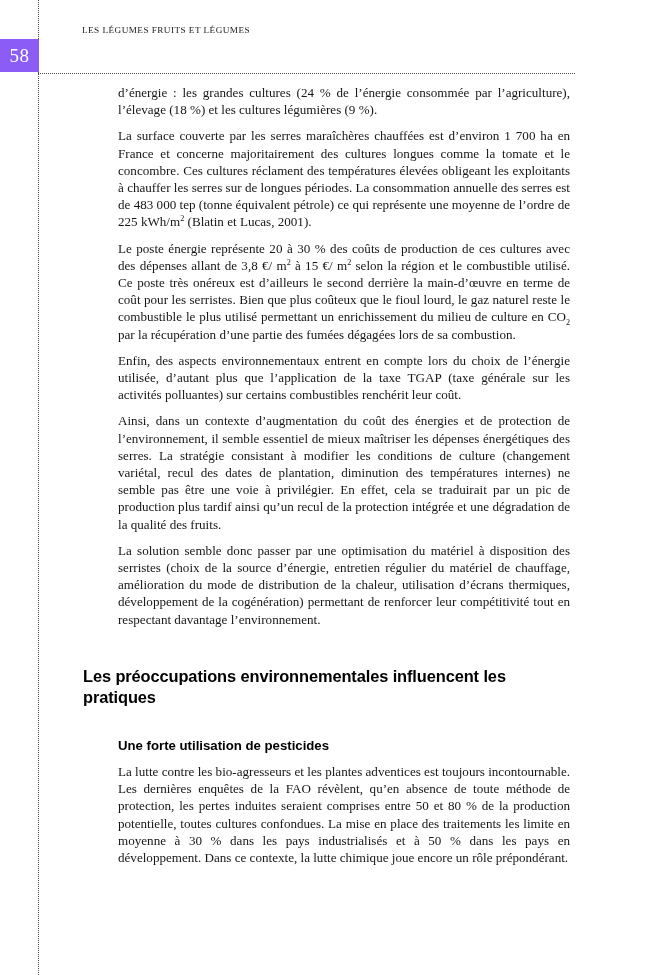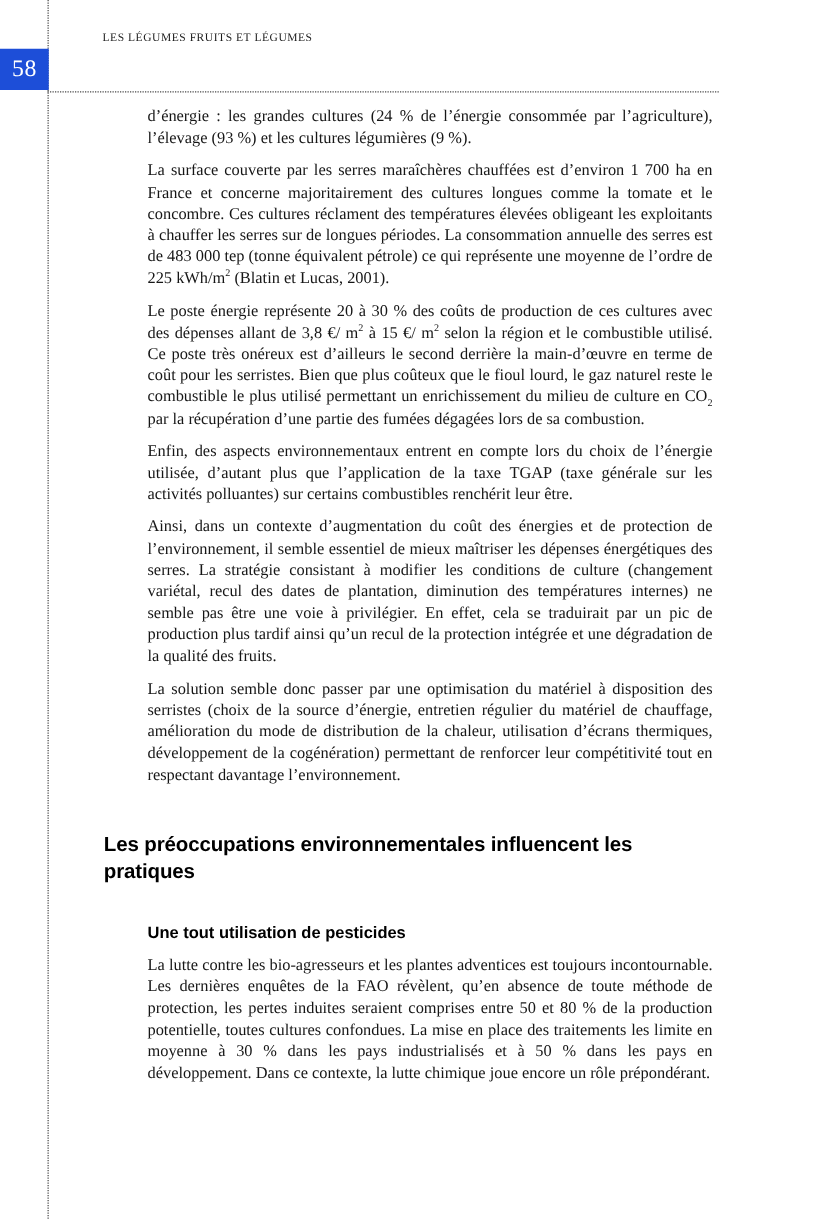--- a/index.html
+++ b/index.html
@@ -39,21 +39,21 @@
     border-top: 1px dotted #4a4a4a;
   }
 
   
   .page-number-box {
     position: absolute;
     left: 0;
     top: 39px;
     width: 39px;
     height: 33px;
-    background: #1d4ed8;
+    background: #8b5cf6;
     color: #ffffff;
     font-family: "Liberation Serif", serif;
     font-size: 19px;
     line-height: 33px;
     text-align: center;
     letter-spacing: 0.5px;
   }
 
   
   .running-head {
@@ -122,30 +122,30 @@
   <div class="vertical-dotted-rule"></div>
   <div class="horizontal-dotted-rule"></div>
 
   <div class="page-number-box">58</div>
 
   <div class="running-head">LES LÉGUMES FRUITS ET LÉGUMES</div>
 
   <div class="content">
 
     <div id="paragraphs-before">
-        <p class="body-par">d’énergie : les grandes cultures (24 % de l’énergie consommée par l’agriculture), l’élevage (93 %) et les cultures légumières (9 %).</p>
+        <p class="body-par">d’énergie : les grandes cultures (24 % de l’énergie consommée par l’agriculture), l’élevage (18 %) et les cultures légumières (9 %).</p>
         <p class="body-par">La surface couverte par les serres maraîchères chauffées est d’environ 1 700 ha en France et concerne majoritairement des cultures longues comme la tomate et le concombre. Ces cultures réclament des températures élevées obligeant les exploitants à chauffer les serres sur de longues périodes. La consommation annuelle des serres est de 483 000 tep (tonne équivalent pétrole) ce qui représente une moyenne de l’ordre de 225 kWh/m<sup>2</sup> (Blatin et Lucas, 2001).</p>
         <p class="body-par">Le poste énergie représente 20 à 30 % des coûts de production de ces cultures avec des dépenses allant de 3,8 €/ m<sup>2</sup> à 15 €/ m<sup>2</sup> selon la région et le combustible utilisé. Ce poste très onéreux est d’ailleurs le second derrière la main-d’œuvre en terme de coût pour les serristes. Bien que plus coûteux que le fioul lourd, le gaz naturel reste le combustible le plus utilisé permettant un enrichissement du milieu de culture en CO<sub>2</sub> par la récupération d’une partie des fumées dégagées lors de sa combustion.</p>
-        <p class="body-par">Enfin, des aspects environnementaux entrent en compte lors du choix de l’énergie utilisée, d’autant plus que l’application de la taxe TGAP (taxe générale sur les activités polluantes) sur certains combustibles renchérit leur être.</p>
+        <p class="body-par">Enfin, des aspects environnementaux entrent en compte lors du choix de l’énergie utilisée, d’autant plus que l’application de la taxe TGAP (taxe générale sur les activités polluantes) sur certains combustibles renchérit leur coût.</p>
         <p class="body-par">Ainsi, dans un contexte d’augmentation du coût des énergies et de protection de l’environnement, il semble essentiel de mieux maîtriser les dépenses énergétiques des serres. La stratégie consistant à modifier les conditions de culture (changement variétal, recul des dates de plantation, diminution des températures internes) ne semble pas être une voie à privilégier. En effet, cela se traduirait par un pic de production plus tardif ainsi qu’un recul de la protection intégrée et une dégradation de la qualité des fruits.</p>
         <p class="body-par">La solution semble donc passer par une optimisation du matériel à disposition des serristes (choix de la source d’énergie, entretien régulier du matériel de chauffage, amélioration du mode de distribution de la chaleur, utilisation d’écrans thermiques, développement de la cogénération) permettant de renforcer leur compétitivité tout en respectant davantage l’environnement.</p>
       </div>
 
     <h2 class="section-heading">Les préoccupations environnementales influencent les pratiques</h2>
 
-    <h3 class="sub-heading">Une tout utilisation de pesticides</h3>
+    <h3 class="sub-heading">Une forte utilisation de pesticides</h3>
 
     <div id="paragraphs-after">
         <p class="body-par">La lutte contre les bio-agresseurs et les plantes adventices est toujours incontournable. Les dernières enquêtes de la FAO révèlent, qu’en absence de toute méthode de protection, les pertes induites seraient comprises entre 50 et 80 % de la production potentielle, toutes cultures confondues. La mise en place des traitements les limite en moyenne à 30 % dans les pays industrialisés et à 50 % dans les pays en développement. Dans ce contexte, la lutte chimique joue encore un rôle prépondérant.</p>
       </div>
 
   </div>
 </div>
 
 </body></html>

